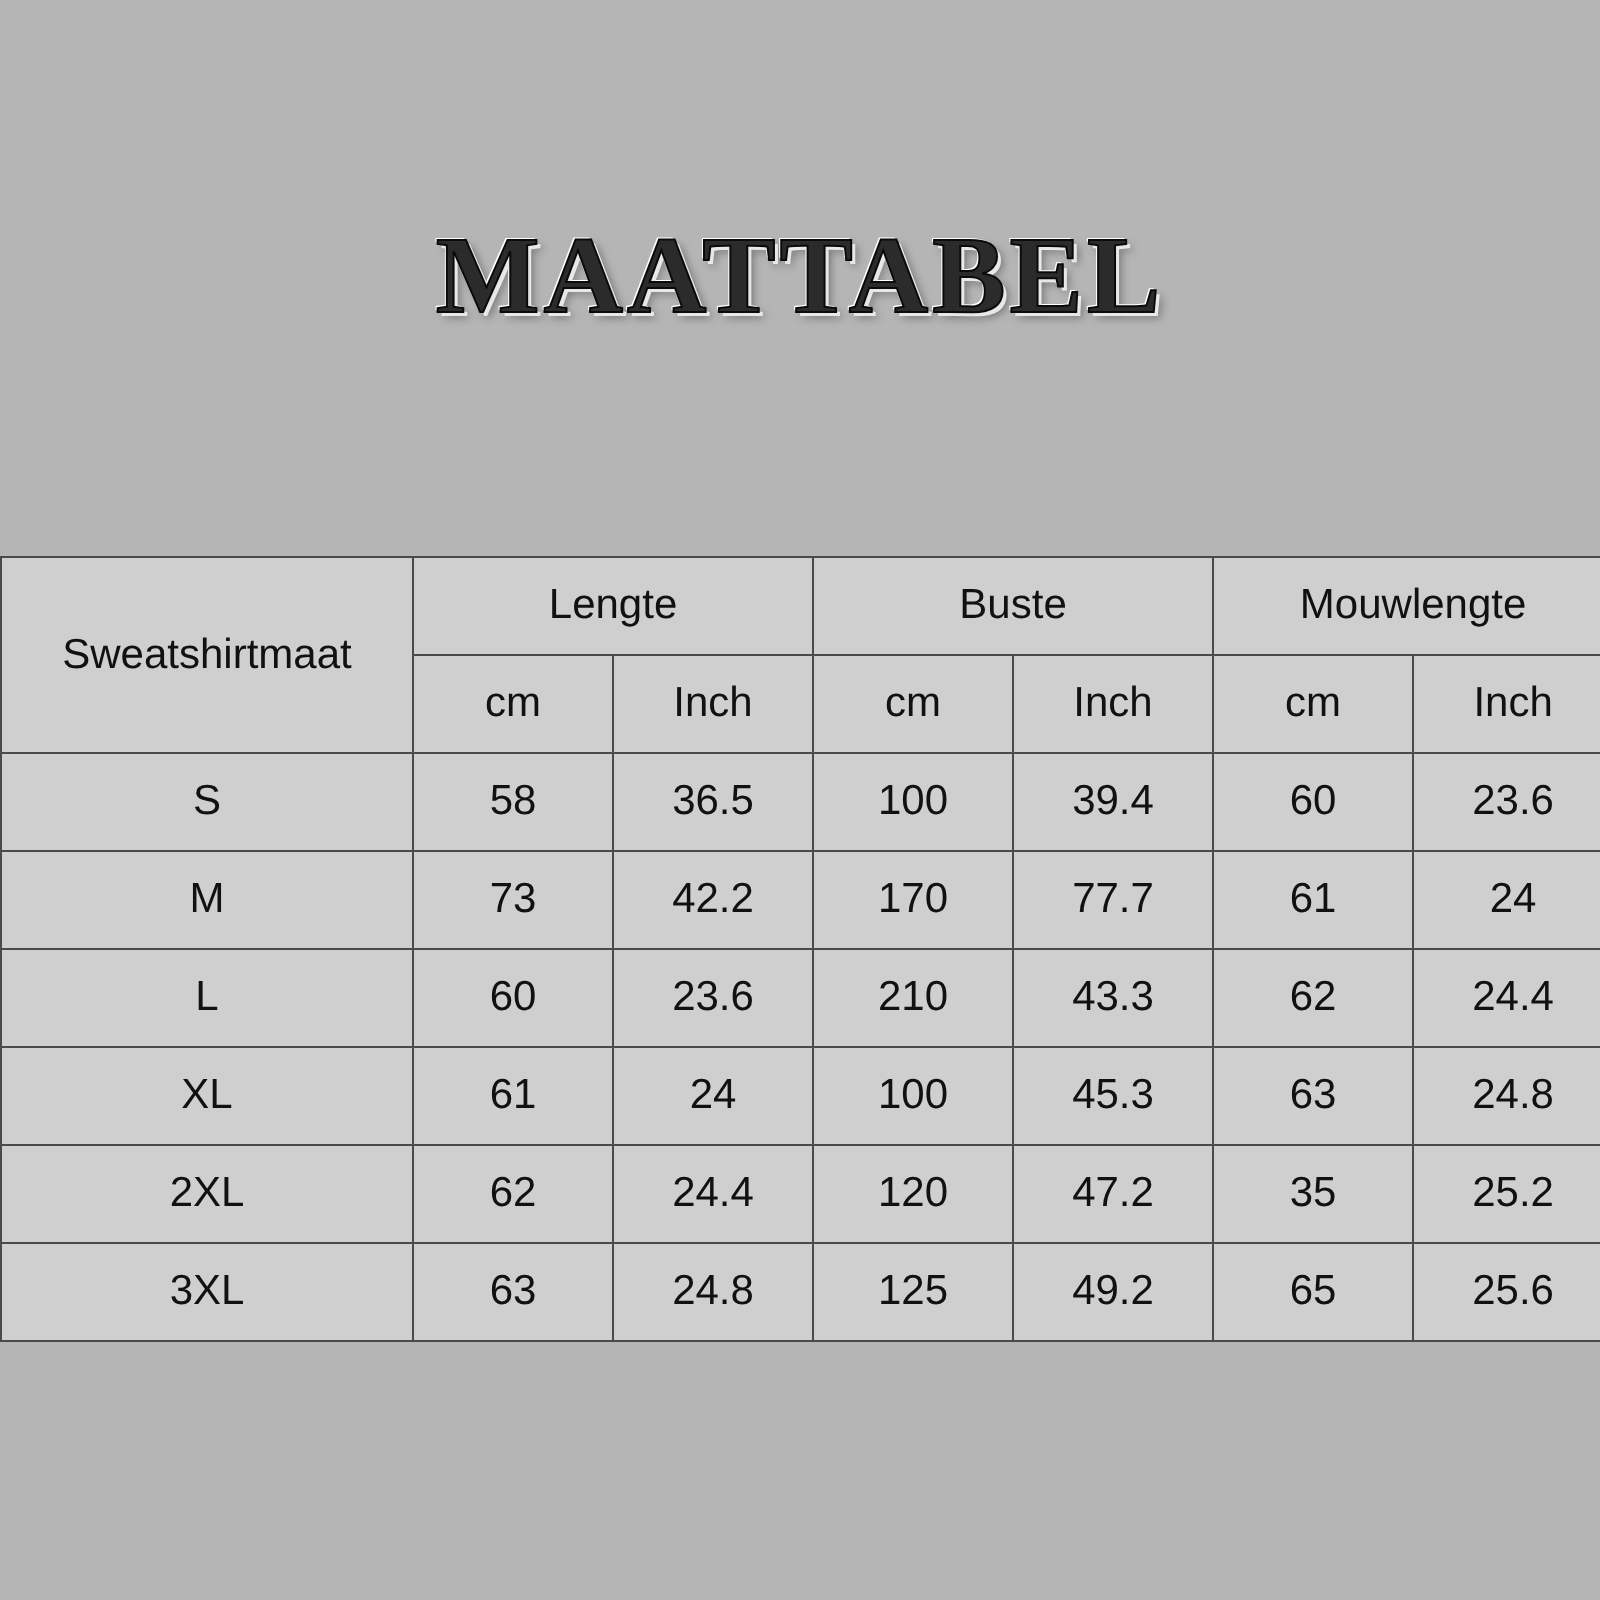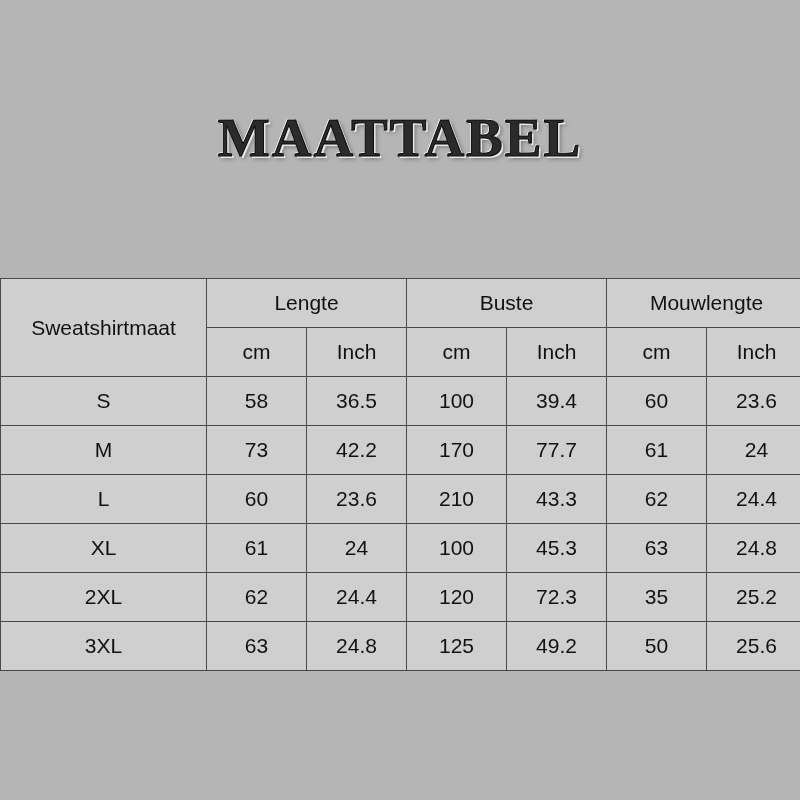--- a/index.html
+++ b/index.html
@@ -152,31 +152,31 @@
         <td>100</td>
         <td>45.3</td>
         <td>63</td>
         <td>24.8</td>
       </tr>
       <tr>
         <td>2XL</td>
         <td>62</td>
         <td>24.4</td>
         <td>120</td>
-        <td>72.3</td>
+        <td>47.2</td>
         <td>35</td>
         <td>25.2</td>
       </tr>
       <tr>
         <td>3XL</td>
         <td>63</td>
         <td>24.8</td>
         <td>125</td>
         <td>49.2</td>
-        <td>50</td>
+        <td>65</td>
         <td>25.6</td>
       </tr>
     </tbody>
   </table>
 
   <div class="bottom-band"></div>
 
 </div>
 
 </body></html>

